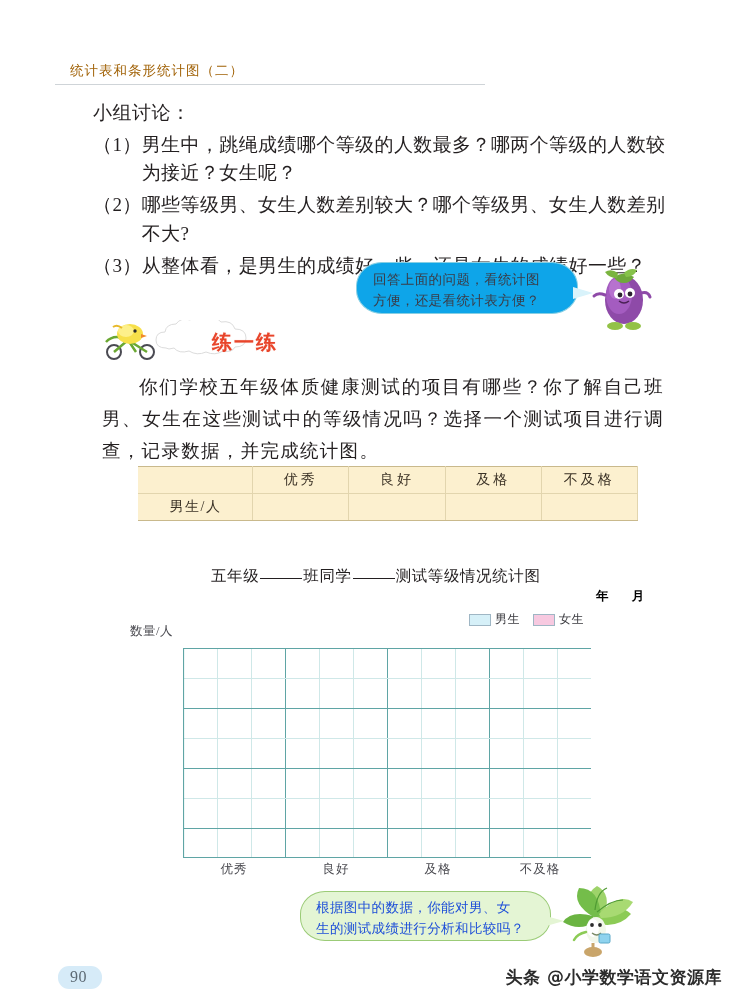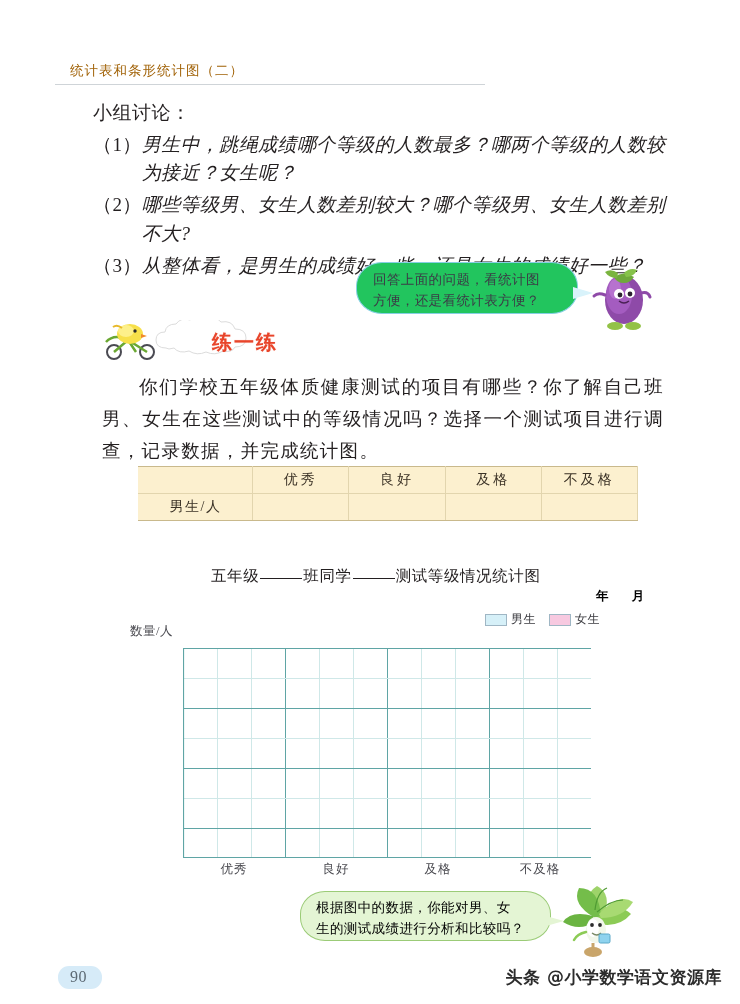--- a/index.html
+++ b/index.html
@@ -57,34 +57,33 @@
     letter-spacing: 0.4px;
     line-height: 1.52;
     margin-top: 3px;
   }
   .q-num {
     flex: 0 0 auto;
     white-space: nowrap;
   }
   .q-text {
     flex: 1 1 auto;
-    font-style: italic;
   }
   .q-text .cont {
     display: block;
   }
 
   
   #bubble-top {
     position: absolute;
     left: 356px;
     top: 262px;
     width: 222px;
     height: 52px;
-    background: #22c55e;
+    background: #0ea5e9;
     border: 1px solid #86cfe4;
     border-radius: 26px / 24px;
     box-sizing: border-box;
     padding: 7px 14px 0 16px;
   }
   #bubble-top .btxt {
     font-size: 13.5px;
     color: #3b3b46;
     line-height: 1.55;
     letter-spacing: 0.4px;
@@ -210,21 +209,21 @@
     left: 596px;
     top: 588px;
     font-size: 12.5px;
     color: #000000;
     letter-spacing: 10px;
     white-space: nowrap;
     font-weight: bold;
   }
   #legend {
     position: absolute;
-    left: 485px;
+    left: 469px;
     top: 611px;
     display: flex;
     align-items: center;
     gap: 13px;
   }
   .legend-item {
     display: flex;
     align-items: center;
     gap: 4px;
   }
@@ -281,21 +280,21 @@
     width: 251px;
     height: 50px;
     background: #e4f5d4;
     border: 1px solid #9bcb77;
     border-radius: 25px / 23px;
     box-sizing: border-box;
     padding: 6px 12px 0 15px;
   }
   #bubble-bottom .btxt {
     font-size: 13.5px;
-    color: #000000;
+    color: #1d4ed8;
     line-height: 1.55;
     letter-spacing: 0.4px;
   }
   #bubble-bottom-tail {
     position: absolute;
     left: 546px;
     top: 916px;
     width: 0;
     height: 0;
     border-top: 5px solid transparent;

